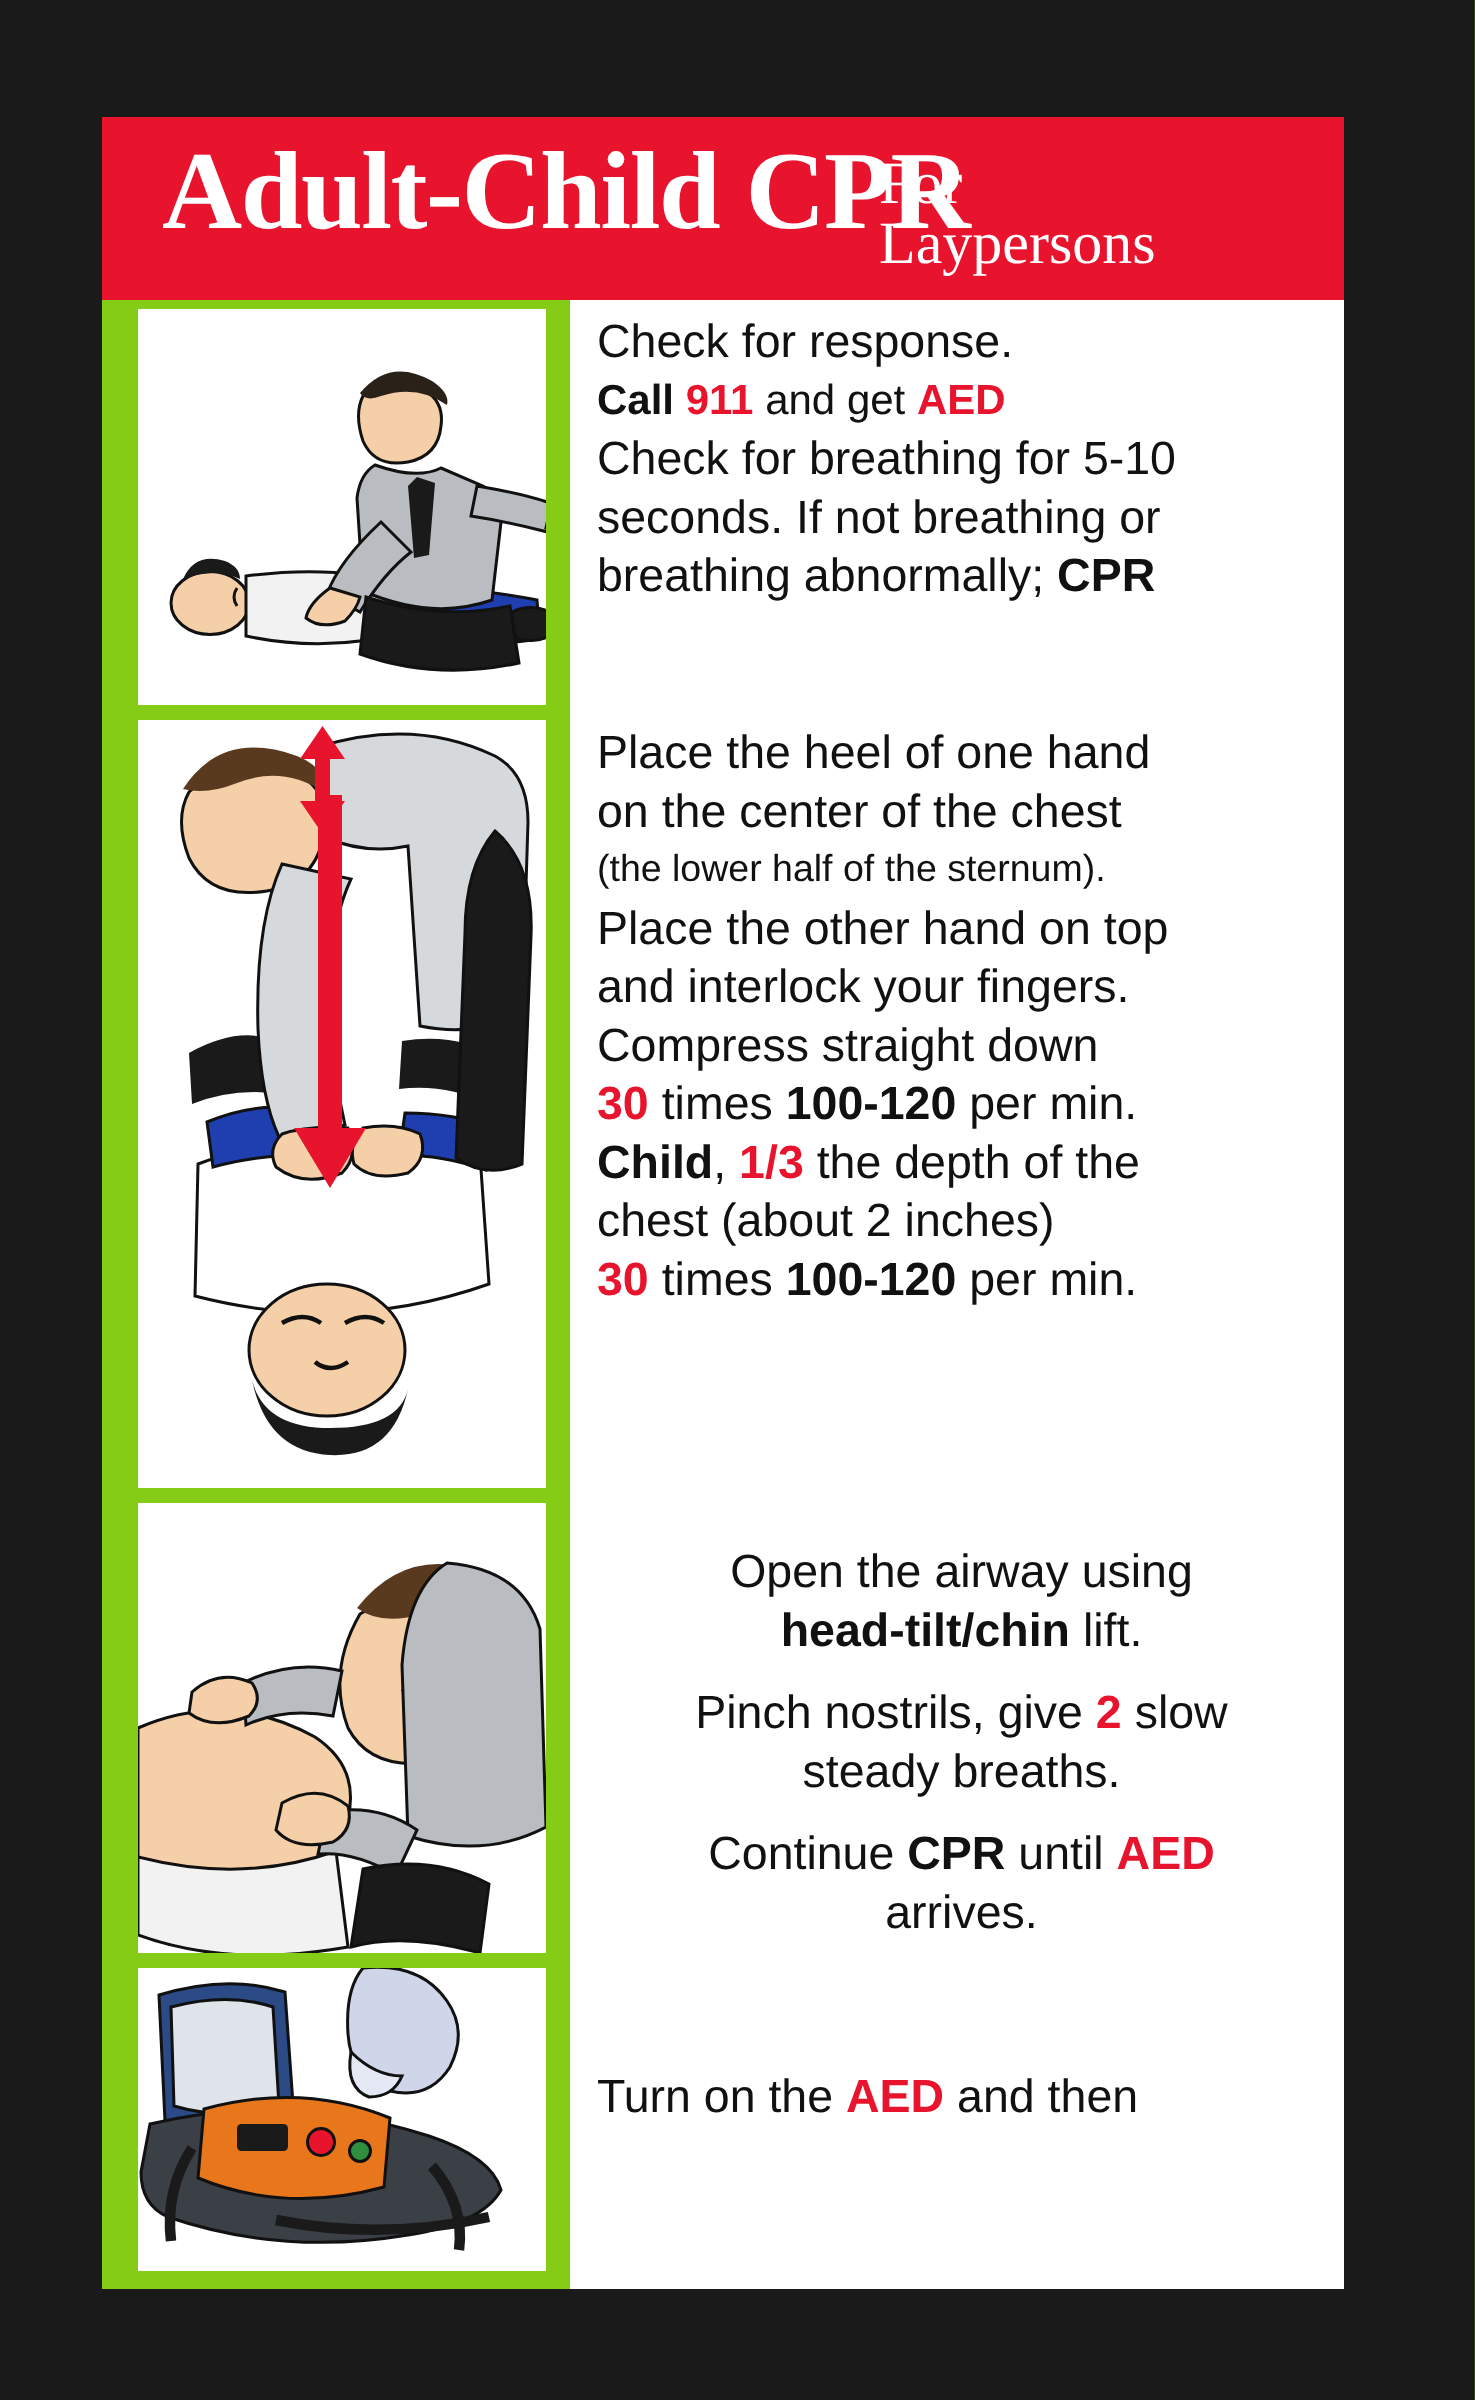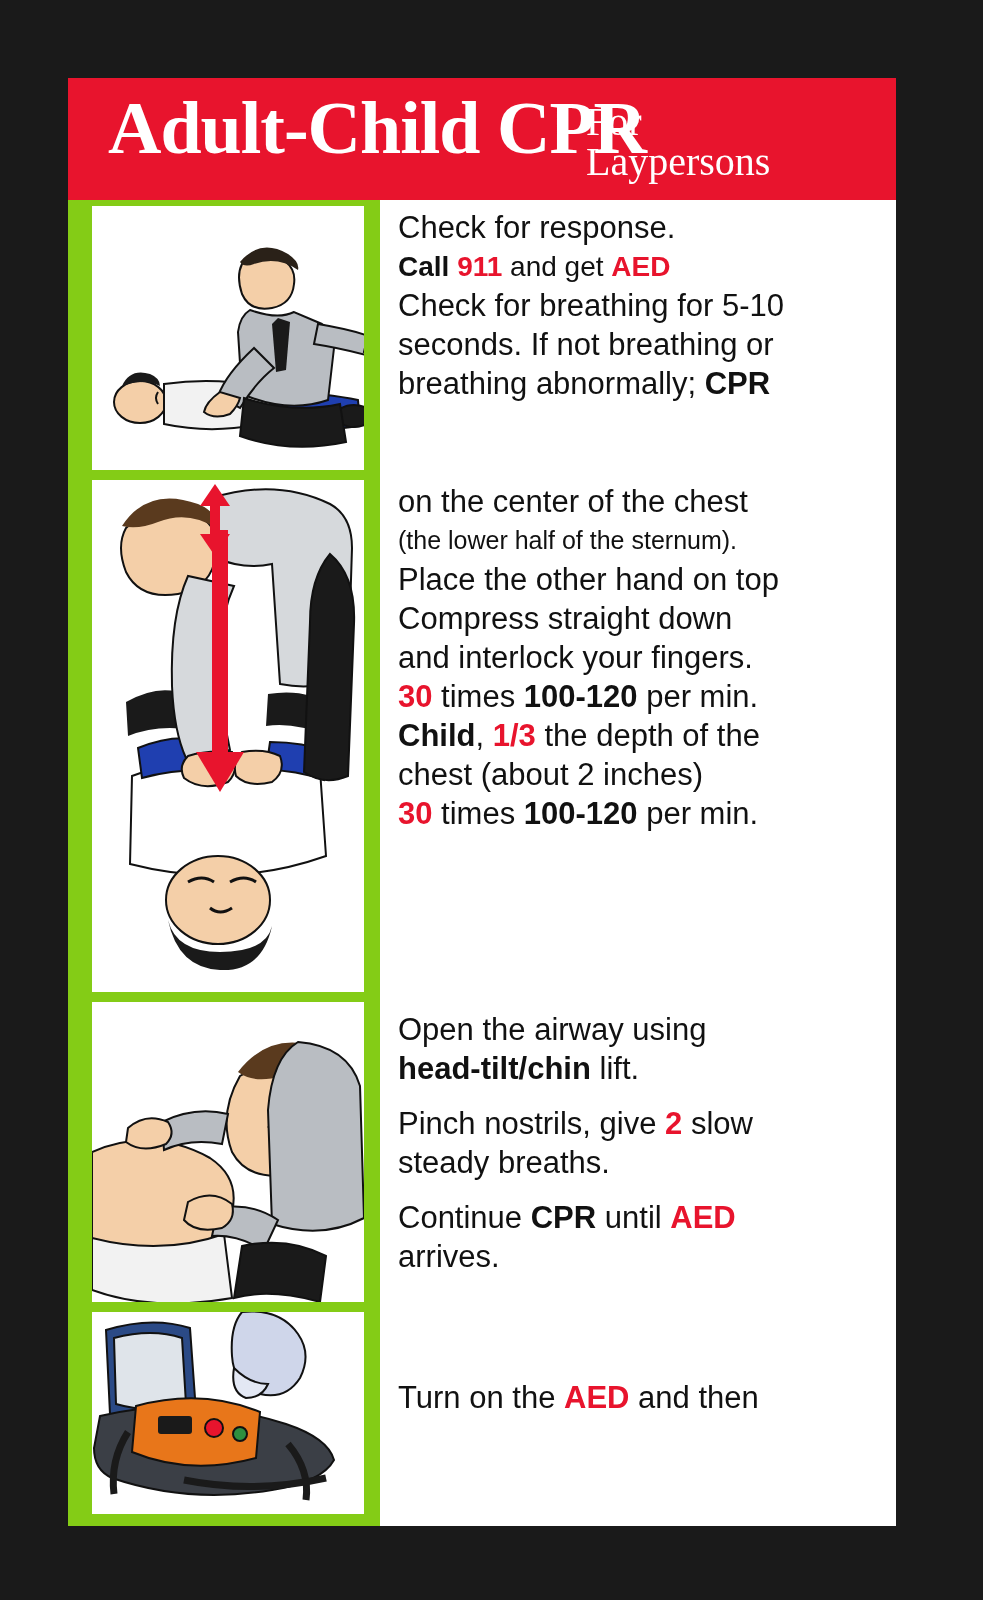--- a/index.html
+++ b/index.html
@@ -87,21 +87,21 @@
 
   
   .tblock {
     font-size: 31px;
     line-height: 39px;
     color: #111;
     margin: 0 0 0 0;
   }
   .tblock.s1 { position: absolute; left: 18px; top: 8px;  width: 486px; }
   .tblock.s2 { position: absolute; left: 18px; top: 282px; width: 496px; }
-  .tblock.s3 { position: absolute; left: 18px; top: 810px; width: 486px; }
+  .tblock.s3 { position: absolute; left: 18px; top: 828px; width: 486px; text-align: center; }
   .tblock.s4 { position: absolute; left: 18px; top: 1178px; width: 486px; }
   .line { display: block; }
   .b { font-weight: bold; }
   .r { color: #e8142d; font-weight: bold; }
   .big { font-size: 28px; }
   .sm { font-size: 25px; }
   .gap { display: block; height: 16px; }
 </style>
 </head>
 <body>
@@ -234,25 +234,26 @@
 
       <div class="tblock s1">
         <span class="line">Check for response.</span>
         <span class="line big"><span class="b">Call </span><span class="r">911</span><span> and get </span><span class="r">AED</span></span>
         <span class="line">Check for breathing for 5-10</span>
         <span class="line">seconds. If not breathing or</span>
         <span class="line"><span>breathing abnormally; </span><span class="b">CPR</span></span>
       </div>
 
       <div class="tblock s2">
+        <span class="line">Place the heel of one hand</span>
         <span class="line">on the center of the chest</span>
         <span class="line sm">(the lower half of the sternum).</span>
         <span class="line">Place the other hand on top</span>
+        <span class="line">and interlock your fingers.</span>
         <span class="line">Compress straight down</span>
-        <span class="line">and interlock your fingers.</span>
         <span class="line"><span class="r">30</span><span> times </span><span class="b">100-120</span><span> per min.</span></span>
         <span class="line"><span class="b">Child</span><span>, </span><span class="r">1/3</span><span> the depth of the</span></span>
         <span class="line">chest (about 2 inches)</span>
         <span class="line"><span class="r">30</span><span> times </span><span class="b">100-120</span><span> per min.</span></span>
       </div>
 
       <div class="tblock s3">
         <span class="line">Open the airway using</span>
         <span class="line"><span class="b">head-tilt/chin</span><span> lift.</span></span>
         <span class="gap"></span>

